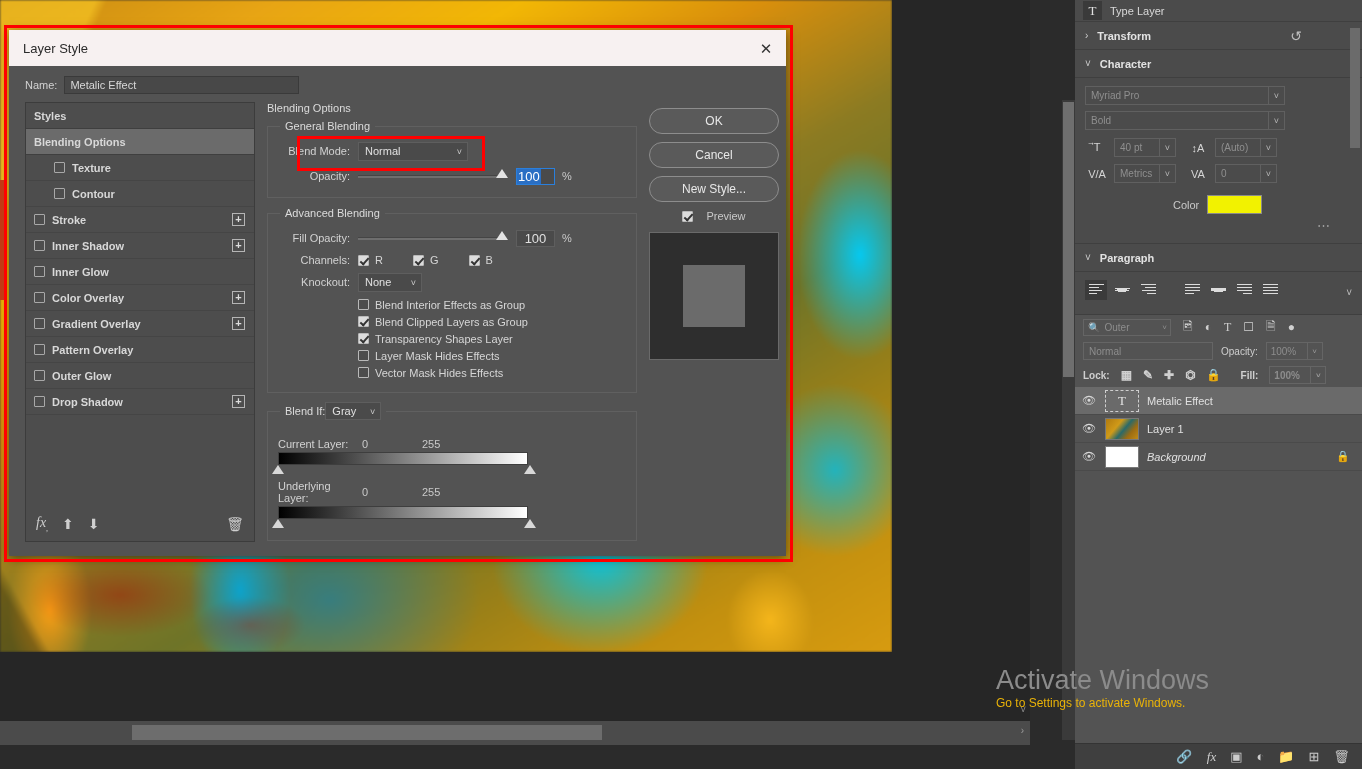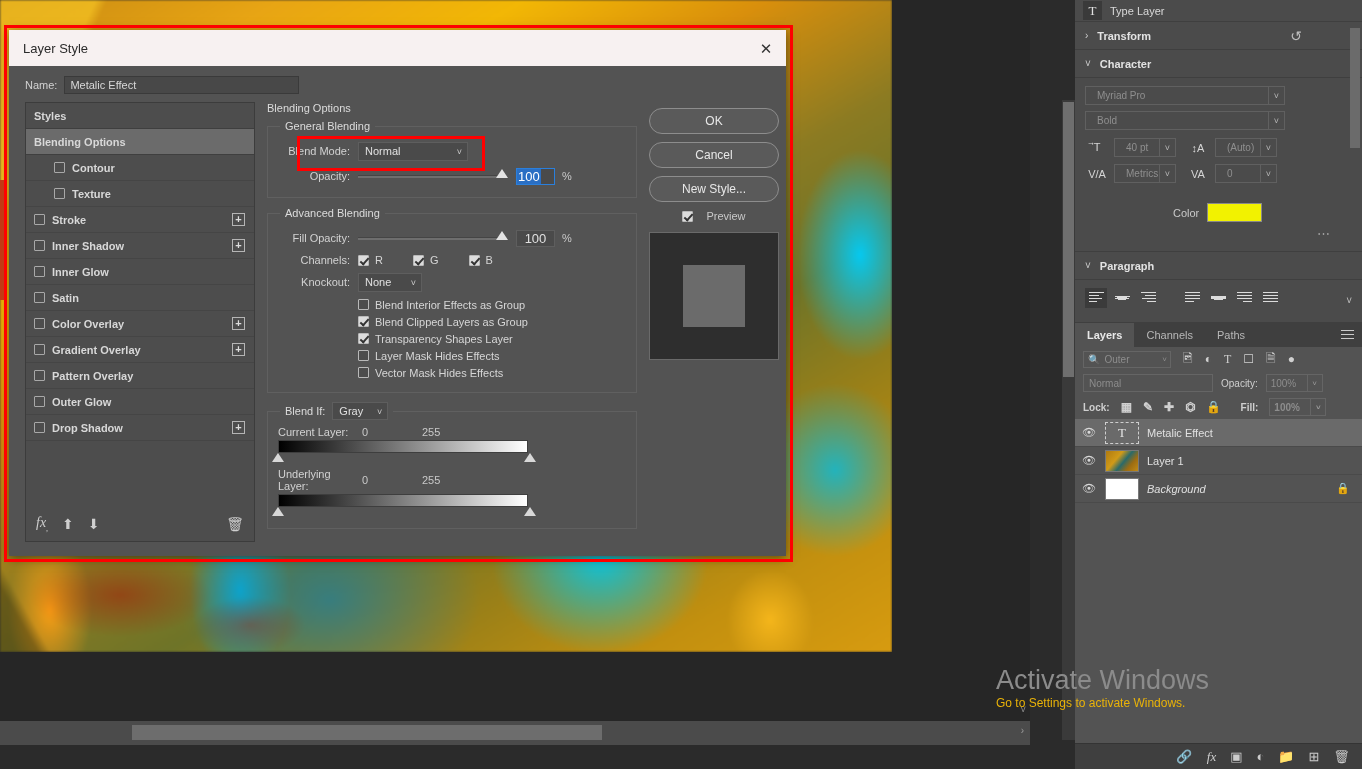--- a/index.html
+++ b/index.html
@@ -212,31 +212,31 @@
     height: 28px; display: flex; align-items: center; gap: 9px; padding-left: 10px;
     background: #4b4b4b; border-bottom: 1px solid #3f3f3f; position: relative;
   }
   .sect-head .arrow { font-size: 10px; color: #cfcfcf; }
   .sect-head .t { font-size: 11px; font-weight: bold; color: #e2e2e2; }
   .reset-icon { position: absolute; right: 60px; top: 6px; color: #bdbdbd; font-size: 14px; cursor: pointer; }
 
   .char-body { background: #4b4b4b; padding: 8px 10px 10px 10px; border-bottom: 1px solid #3f3f3f; }
   .ctrl {
     height: 19px; background: #4b4b4b; border: 1px solid #606060; color: #8f8f8f;
-    font-size: 10px; display: flex; align-items: center; padding: 0 11px;
+    font-size: 10px; display: flex; align-items: center; padding: 0 5px;
     position: relative;
   }
   .ctrl .chev { position: absolute; right: 0; top: -1px; width: 16px; height: 19px;
     border-left: 1px solid #606060; display: flex; align-items: center; justify-content: center;
     font-size: 9px; color: #b9b9b9; }
   .char-grid { display: flex; gap: 10px; margin-top: 8px; align-items: flex-start; }
   .cg-col { display: flex; flex-direction: column; gap: 7px; }
   .cg-item { display: flex; align-items: center; gap: 5px; }
   .cg-ico { width: 24px; height: 19px; color: #d5d5d5; font-size: 11px; display: flex; align-items: center; justify-content: center; }
-  .color-row { display: flex; align-items: center; justify-content: flex-end; gap: 8px; margin-top: 20px; }
+  .color-row { display: flex; align-items: center; justify-content: flex-end; gap: 8px; margin-top: 12px; }
   .color-sw { width: 55px; height: 19px; border: 1px solid #8a8a8a; }
   .dots { text-align: right; color: #b5b5b5; font-size: 13px; letter-spacing: 2px; margin-top: 4px; padding-right: 20px; }
 
   .para-body { background: #4b4b4b; padding: 8px 10px 14px 10px; border-bottom: 1px solid #3f3f3f; position: relative; }
   .align-row { display: flex; align-items: center; gap: 4px; }
   .align-btn { width: 22px; height: 20px; display: flex; align-items: center; justify-content: center; cursor: pointer; }
   .align-btn.active { background: #3b3b3b; }
   .align-gap { width: 14px; }
   .para-chev { position: absolute; right: 10px; bottom: 16px; color: #c0c0c0; font-size: 10px; }
 
@@ -338,43 +338,39 @@
       <div class="styles-panel">
         <div id="styles-list">
             <div class="style-row header">
               <span>Styles</span>
             </div>
             <div class="style-row header selected">
               <span>Blending Options</span>
             </div>
             <div class="style-row indent">
               <span class="cb"></span>
+              <span>Texture</span>
+            </div>
+            <div class="style-row indent">
+              <span class="cb"></span>
               <span>Contour</span>
-            </div>
-            <div class="style-row indent">
-              <span class="cb"></span>
-              <span>Texture</span>
             </div>
             <div class="style-row">
               <span class="cb"></span>
               <span>Stroke</span>
               <span class="plus">+</span>
             </div>
             <div class="style-row">
               <span class="cb"></span>
               <span>Inner Shadow</span>
               <span class="plus">+</span>
             </div>
             <div class="style-row">
               <span class="cb"></span>
               <span>Inner Glow</span>
-            </div>
-            <div class="style-row">
-              <span class="cb"></span>
-              <span>Satin</span>
             </div>
             <div class="style-row">
               <span class="cb"></span>
               <span>Color Overlay</span>
               <span class="plus">+</span>
             </div>
             <div class="style-row">
               <span class="cb"></span>
               <span>Gradient Overlay</span>
               <span class="plus">+</span>
@@ -487,29 +483,29 @@
                 <span>Layer Mask Hides Effects</span>
               </div>
               <div class="cbrow" style="margin-bottom: 2px;">
                 <span class="cb2"></span>
                 <span>Vector Mask Hides Effects</span>
               </div>
             </div>
         </fieldset>
 
         <fieldset class="group" style="padding-top:4px;">
-          <legend style="display:flex;align-items:center;gap:7px;">
+          <legend style="display:flex;align-items:center;">
             <span>Blend If:</span>
             <span class="sel" style="width:56px;height:18px;">
               <span>Gray</span>
               <span class="chev">˅</span>
             </span>
           </legend>
 
-          <div style="display:flex;align-items:center;gap:0;margin-top:2px;">
+          <div style="display:flex;align-items:center;gap:0;margin-top:14px;">
             <span class="lbl" style="width:84px;text-align:left;font-size:11px;">Current Layer:</span>
             <span style="width:60px;font-size:11px;">0</span>
             <span style="font-size:11px;">255</span>
           </div>
           <div class="ramp-row">
             <div class="ramp"></div>
             <div class="ramp-stops">
               <div class="stop" style="left:-6px;"></div>
               <div class="stop" style="left:246px;"></div>
             </div>
@@ -681,32 +677,20 @@
               <i style="display:block;height:1px;background:#dcdcdc;margin-bottom:2px;width:100%;"></i>
               <i style="display:block;height:1px;background:#dcdcdc;margin-bottom:2px;width:100%;"></i>
               <i style="display:block;height:1px;background:#dcdcdc;margin-bottom:2px;width:100%;"></i>
             </span>
           </span>
         </div>
       <span class="para-chev">˅</span>
     </div>
 
     <div class="lp">
-      <div class="lp-tabs">
-        <div id="lp-tabs-inner" style="display:flex;">
-            <div class="lp-tab active">Layers</div>
-            <div class="lp-tab">Channels</div>
-            <div class="lp-tab">Paths</div>
-          </div>
-        <div class="lp-menu">
-            <i></i>
-            <i></i>
-            <i></i>
-          </div>
-      </div>
 
       <div class="lp-filter">
         <div class="filter-field">
           <span>🔍</span>
           <span>Outer</span>
           <span class="chev">˅</span>
         </div>
         <span class="fi">🖻</span>
         <span class="fi">◐</span>
         <span class="fi" style="font-family:'Liberation Serif',serif;">T</span>

